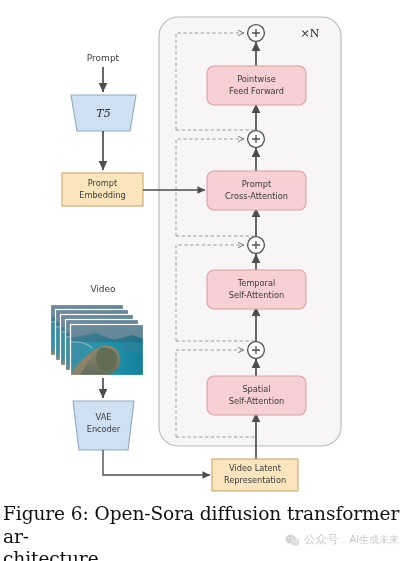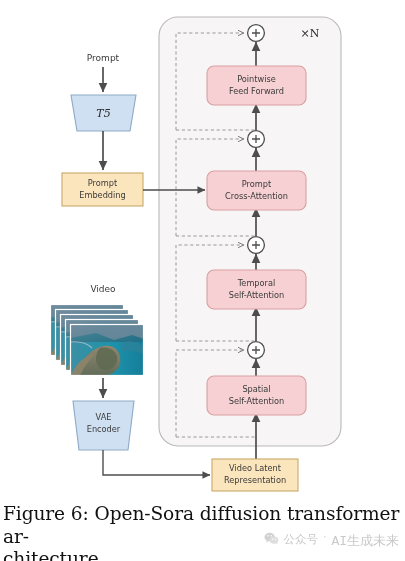--- a/index.html
+++ b/index.html
@@ -52,33 +52,33 @@
     font-size: 18.6px;
     line-height: 1.22;
     color: #111111;
     letter-spacing: -0.1px;
   }
   .watermark {
     position: absolute;
     right: 6px;
     top: 532px;
     display: flex;
-    align-items: flex-start;
+    align-items: flex-end;
     gap: 4px;
     color: #c9c9c9;
-    font-family: Liberation Mono, monospace;
+    font-family: Liberation Sans, sans-serif;
     font-size: 11.5px;
     white-space: nowrap;
   }
   .watermark .wm-dot {
     font-size: 9px;
     color: #cfcfcf;
   }
   .watermark .wm-en {
-    font-size: 13px;
+    font-size: 10px;
   }
   .wechat-icon {
     width: 15px;
     height: 13px;
     flex: 0 0 auto;
   }
 </style>
 </head>
 <body>
 

